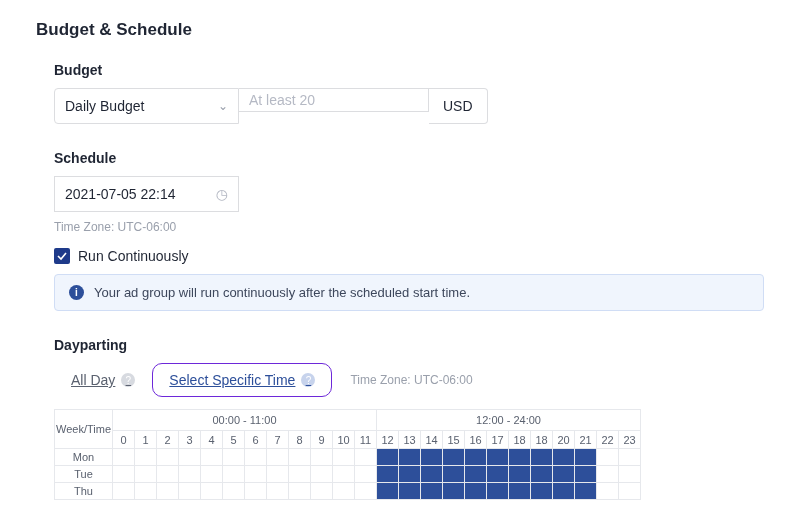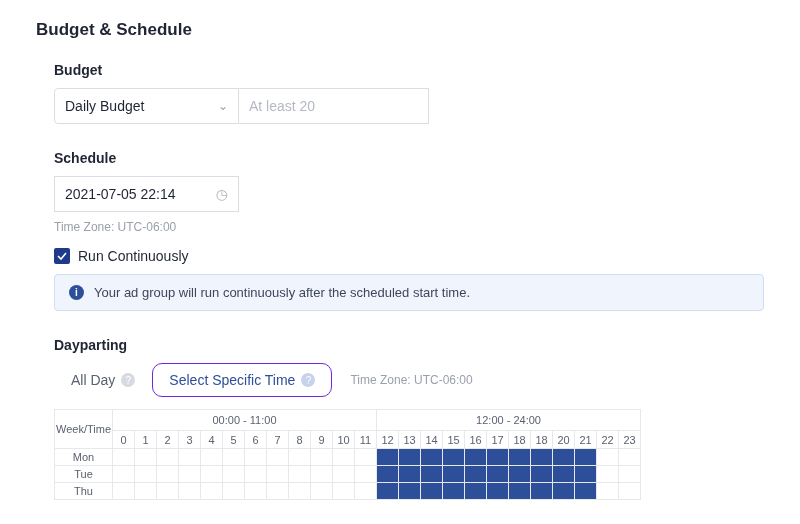--- a/index.html
+++ b/index.html
@@ -45,21 +45,21 @@
     color: #1f2533;
     background: #fff;
     cursor: pointer;
     gap: 30px;
   }
   .chevron {
     color: #9aa0ac;
     font-size: 12px;
   }
   .text-input {
-    height: 36px;
+    height: 24px;
     border: 1px solid #dcdde0;
     border-left: none;
     padding: 7px 10px;
     font-size: 14px;
     color: #c2410c;
     outline: none;
     width: 190px;
   }
   .text-input::placeholder { color: #b5b9c4; }
   .unit {
@@ -148,20 +148,21 @@
   .tab {
     display: flex;
     align-items: center;
     gap: 6px;
     height: 34px;
     padding: 0 16px;
     font-size: 14px;
     cursor: pointer;
     border: 1px solid transparent;
     color: #5a616f;
+    text-decoration: underline;
   }
   .tab.active {
     border: 1px solid #6d28d9;
     border-radius: 10px;
     color: #2d4f9a;
   }
   .qmark {
     width: 14px;
     height: 14px;
     border-radius: 50%;
@@ -223,20 +224,21 @@
 <h2 class="section-title">Budget &amp; Schedule</h2>
 
 <div class="subsection">
   <div class="field-label">Budget</div>
   <div class="budget-row">
     <div class="select">
       <span>Daily Budget</span>
       <span class="chevron">⌄</span>
     </div>
     <input class="text-input" type="text" placeholder="At least 20" style="">
+    <div class="unit">USD</div>
   </div>
 </div>
 
 <div class="subsection">
   <div class="field-label">Schedule</div>
   <div class="datetime">
     <span>2021-07-05 22:14</span>
     <span class="clock">◷</span>
   </div>
   <div class="tz">Time Zone: UTC-06:00</div>

